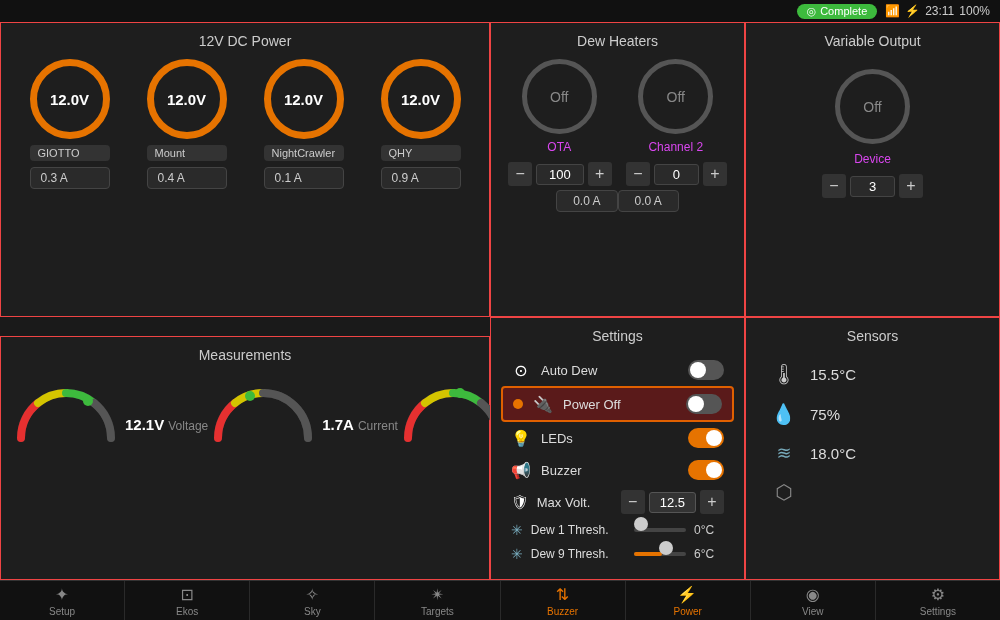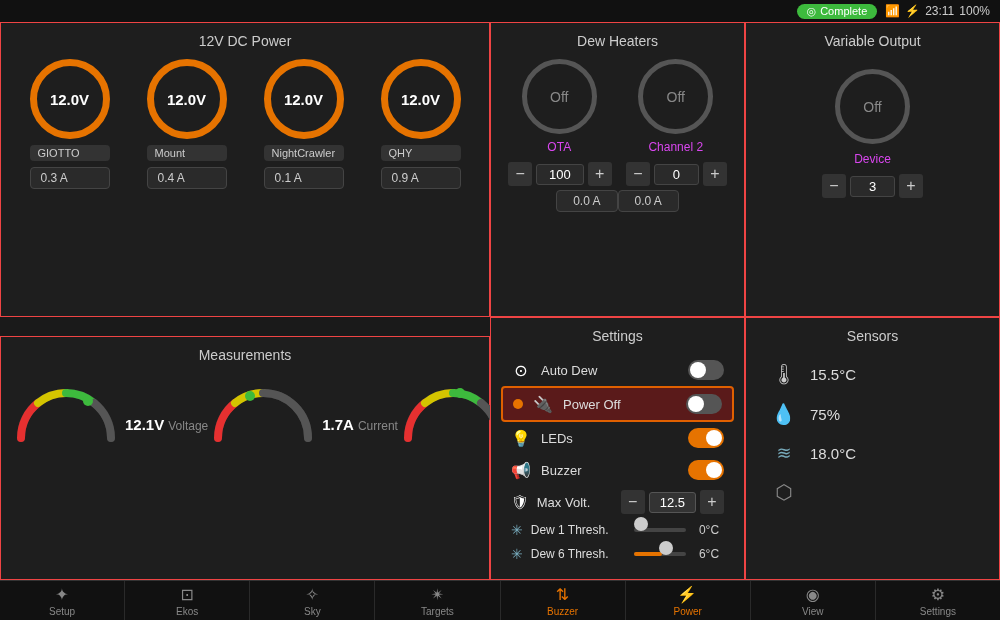--- a/index.html
+++ b/index.html
@@ -270,21 +270,21 @@
       background: #e67300;
       border-radius: 2px;
     }
     .thresh-dot {
       width: 14px; height: 14px;
       border-radius: 50%;
       background: #ccc;
       position: absolute;
       top: -5px;
     }
-    .thresh-val { font-size: 12px; color: #ccc; min-width: 30px; text-align: center; }
+    .thresh-val { font-size: 12px; color: #ccc; min-width: 30px; text-align: left; }
 
     
     .sensors-panel {
       grid-column: 3;
       grid-row: 2;
       background: #1e1e1e;
     }
     .sensor-row {
       display: flex;
       align-items: center;
@@ -532,21 +532,21 @@
         <div class="thresh-slider">
           <div class="thresh-fill" style="width:0%;"></div>
         </div>
         <div class="thresh-dot" style="left: 0%;"></div>
       </div>
       <span class="thresh-val">0°C</span>
     </div>
 
     <div class="thresh-row">
       <span class="thresh-icon">✳</span>
-      <span style="font-size:12px;min-width:95px;">Dew 6 Thresh.</span>
+      <span style="font-size:12px;min-width:95px;">Dew 9 Thresh.</span>
       <div class="thresh-slider-wrap">
         <div class="thresh-slider">
           <div class="thresh-fill" style="width:55%;"></div>
         </div>
         <div class="thresh-dot" style="left: 48%;"></div>
       </div>
       <span class="thresh-val">6°C</span>
     </div>
 
   </div>

